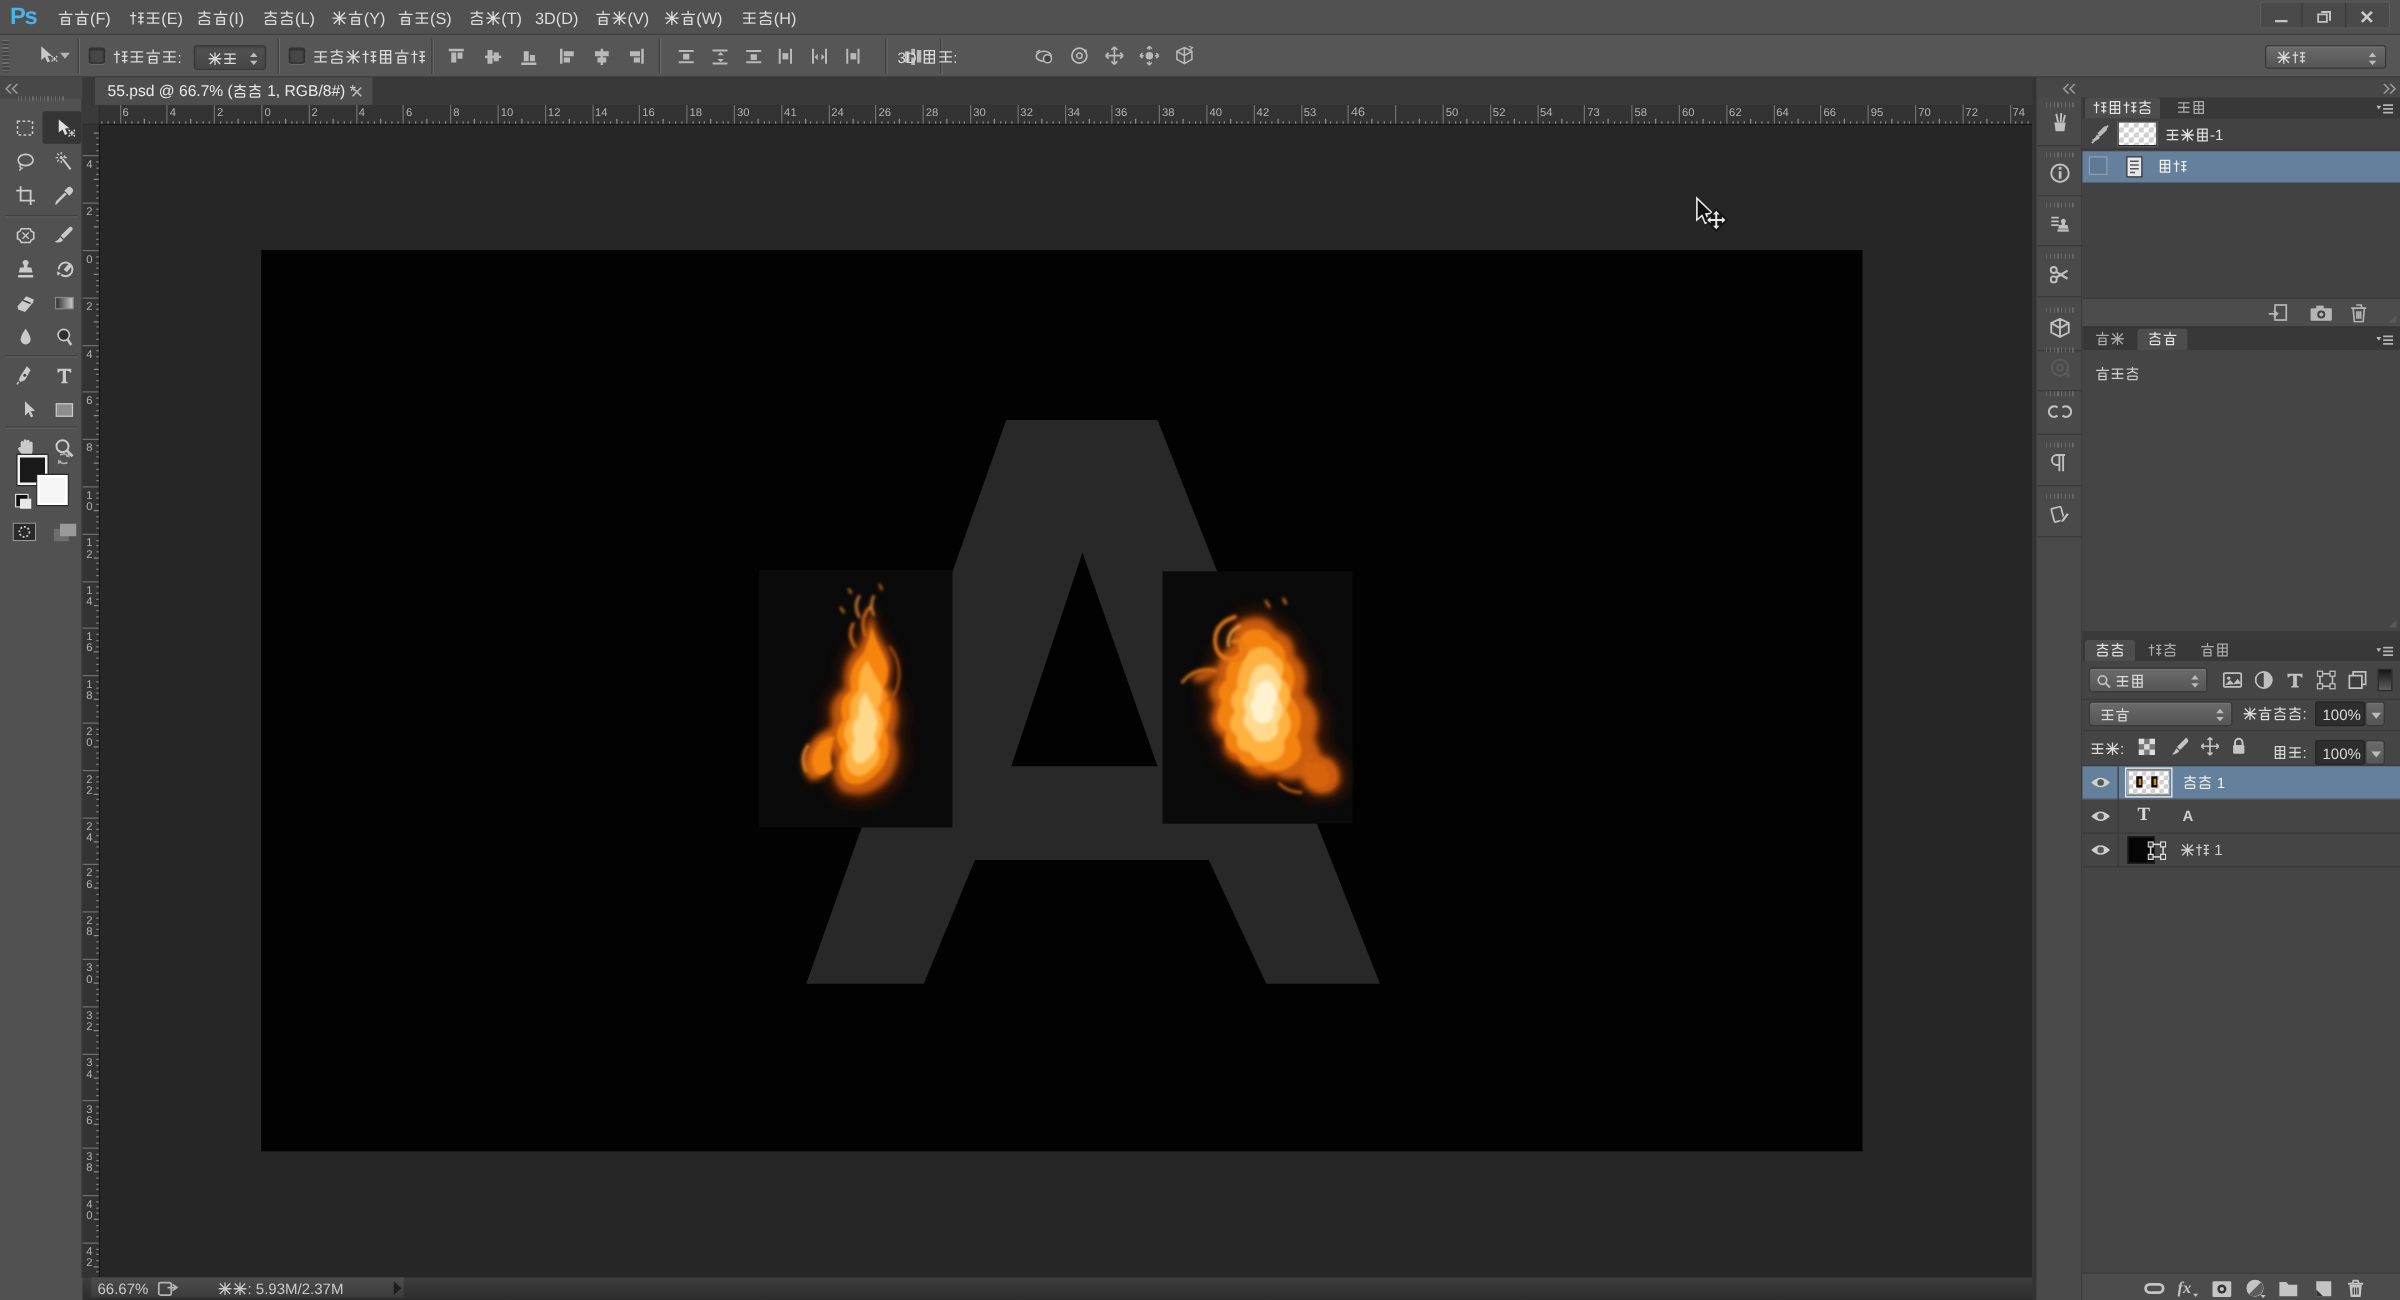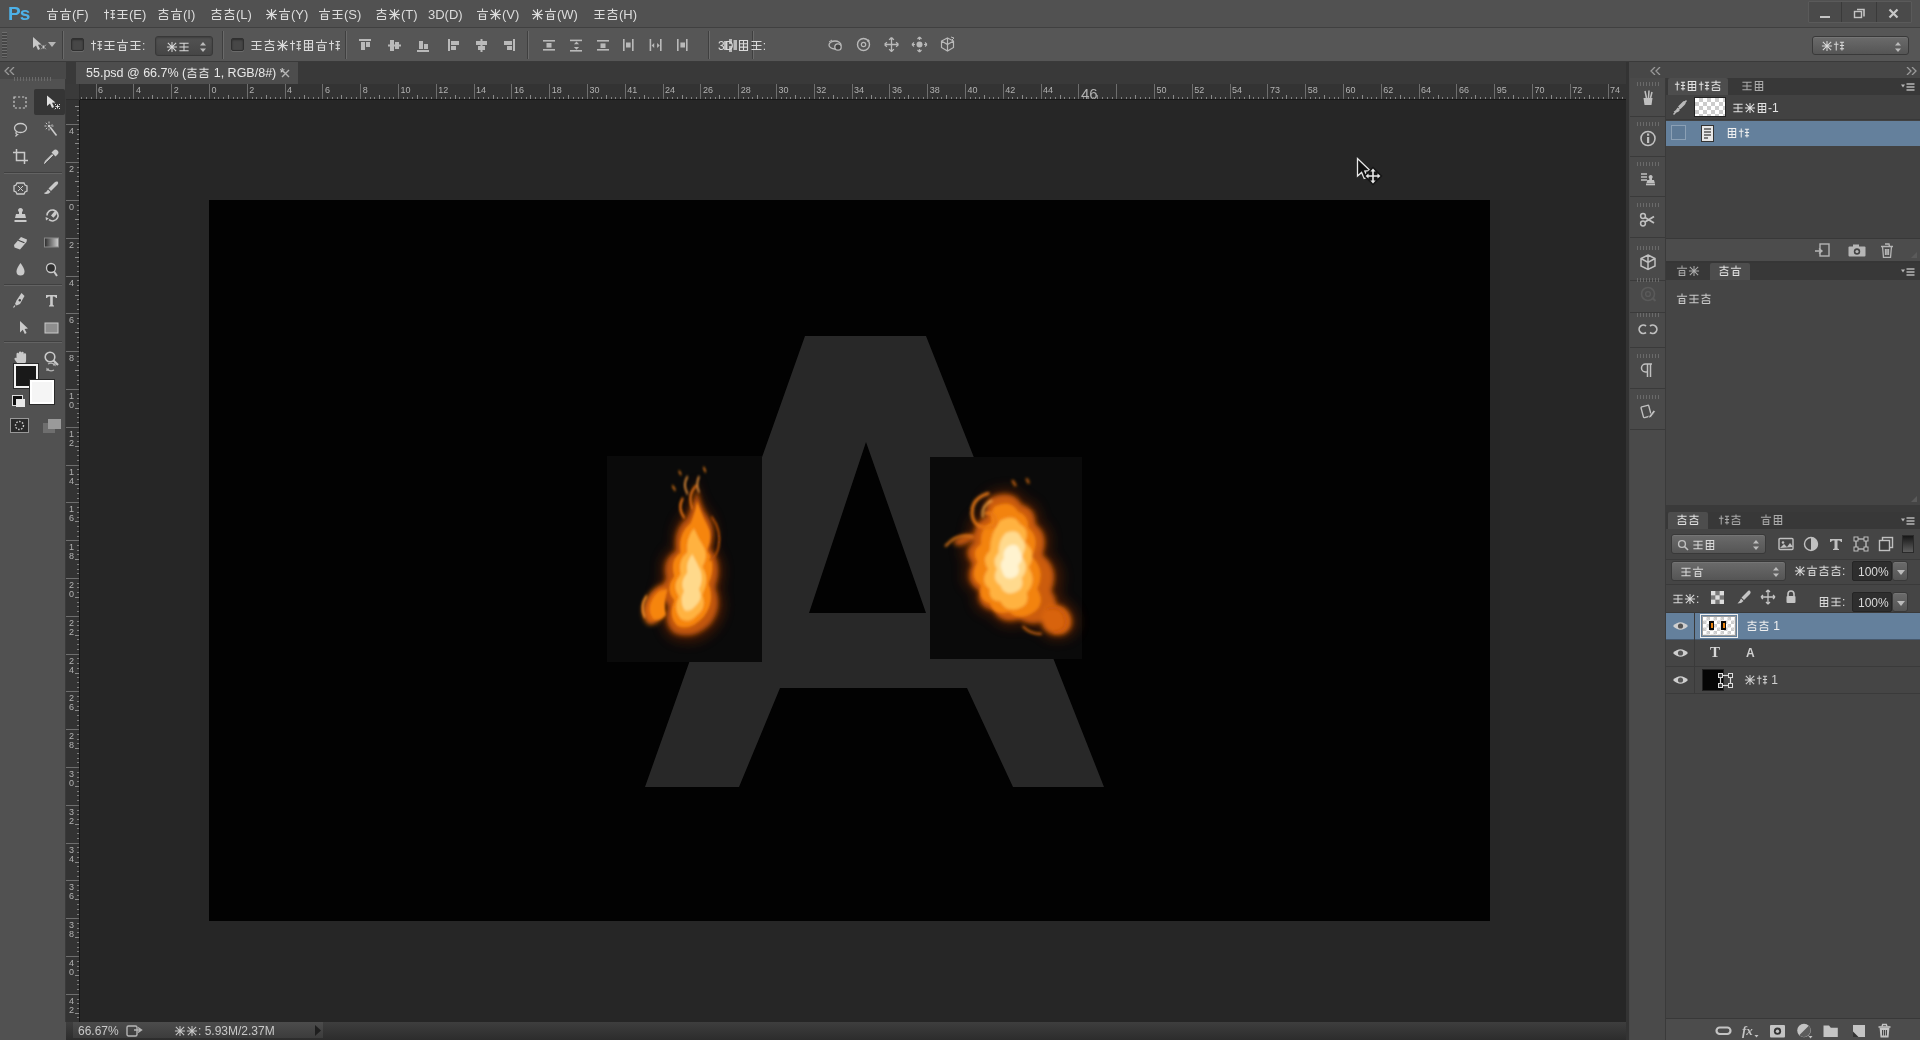--- a/index.html
+++ b/index.html
@@ -607,30 +607,30 @@
     <div class="ab" style="left:922.8px;top:0;width:1px;height:16px;background:#6e6e6e"></div>
     <div class="ab" style="left:925.3px;top:1px;font-size:9px;color:#b2b2b2">42</div>
     <div class="ab" style="left:927.5px;top:13px;width:1px;height:3px;background:#808080"></div>
     <div class="ab" style="left:932.2px;top:13px;width:1px;height:3px;background:#808080"></div>
     <div class="ab" style="left:937.0px;top:13px;width:1px;height:3px;background:#808080"></div>
     <div class="ab" style="left:941.7px;top:11px;width:1px;height:5px;background:#8a8a8a"></div>
     <div class="ab" style="left:946.4px;top:13px;width:1px;height:3px;background:#808080"></div>
     <div class="ab" style="left:951.1px;top:13px;width:1px;height:3px;background:#808080"></div>
     <div class="ab" style="left:955.9px;top:13px;width:1px;height:3px;background:#808080"></div>
     <div class="ab" style="left:960.6px;top:0;width:1px;height:16px;background:#6e6e6e"></div>
-    <div class="ab" style="left:963.1px;top:1px;font-size:9px;color:#b2b2b2">44</div>
+    <div class="ab" style="left:963.1px;top:1px;font-size:9px;color:#b2b2b2">53</div>
     <div class="ab" style="left:965.3px;top:13px;width:1px;height:3px;background:#808080"></div>
     <div class="ab" style="left:970.0px;top:13px;width:1px;height:3px;background:#808080"></div>
     <div class="ab" style="left:974.8px;top:13px;width:1px;height:3px;background:#808080"></div>
     <div class="ab" style="left:979.5px;top:11px;width:1px;height:5px;background:#8a8a8a"></div>
     <div class="ab" style="left:984.2px;top:13px;width:1px;height:3px;background:#808080"></div>
     <div class="ab" style="left:988.9px;top:13px;width:1px;height:3px;background:#808080"></div>
     <div class="ab" style="left:993.7px;top:13px;width:1px;height:3px;background:#808080"></div>
     <div class="ab" style="left:998.4px;top:0;width:1px;height:16px;background:#6e6e6e"></div>
-    <div class="ab" style="left:1000.9px;top:1px;font-size:15px;color:#b2b2b2">46</div>
+    <div class="ab" style="left:1000.9px;top:1px;font-size:10px;color:#b2b2b2">46</div>
     <div class="ab" style="left:1003.1px;top:13px;width:1px;height:3px;background:#808080"></div>
     <div class="ab" style="left:1007.9px;top:13px;width:1px;height:3px;background:#808080"></div>
     <div class="ab" style="left:1012.6px;top:13px;width:1px;height:3px;background:#808080"></div>
     <div class="ab" style="left:1017.3px;top:11px;width:1px;height:5px;background:#8a8a8a"></div>
     <div class="ab" style="left:1022.0px;top:13px;width:1px;height:3px;background:#808080"></div>
     <div class="ab" style="left:1026.8px;top:13px;width:1px;height:3px;background:#808080"></div>
     <div class="ab" style="left:1031.5px;top:13px;width:1px;height:3px;background:#808080"></div>
     <div class="ab" style="left:1036.2px;top:0;width:1px;height:16px;background:#6e6e6e"></div>
     <div class="ab" style="left:1038.7px;top:19px;font-size:9px;color:#b2b2b2">48</div>
     <div class="ab" style="left:1040.9px;top:13px;width:1px;height:3px;background:#808080"></div>

